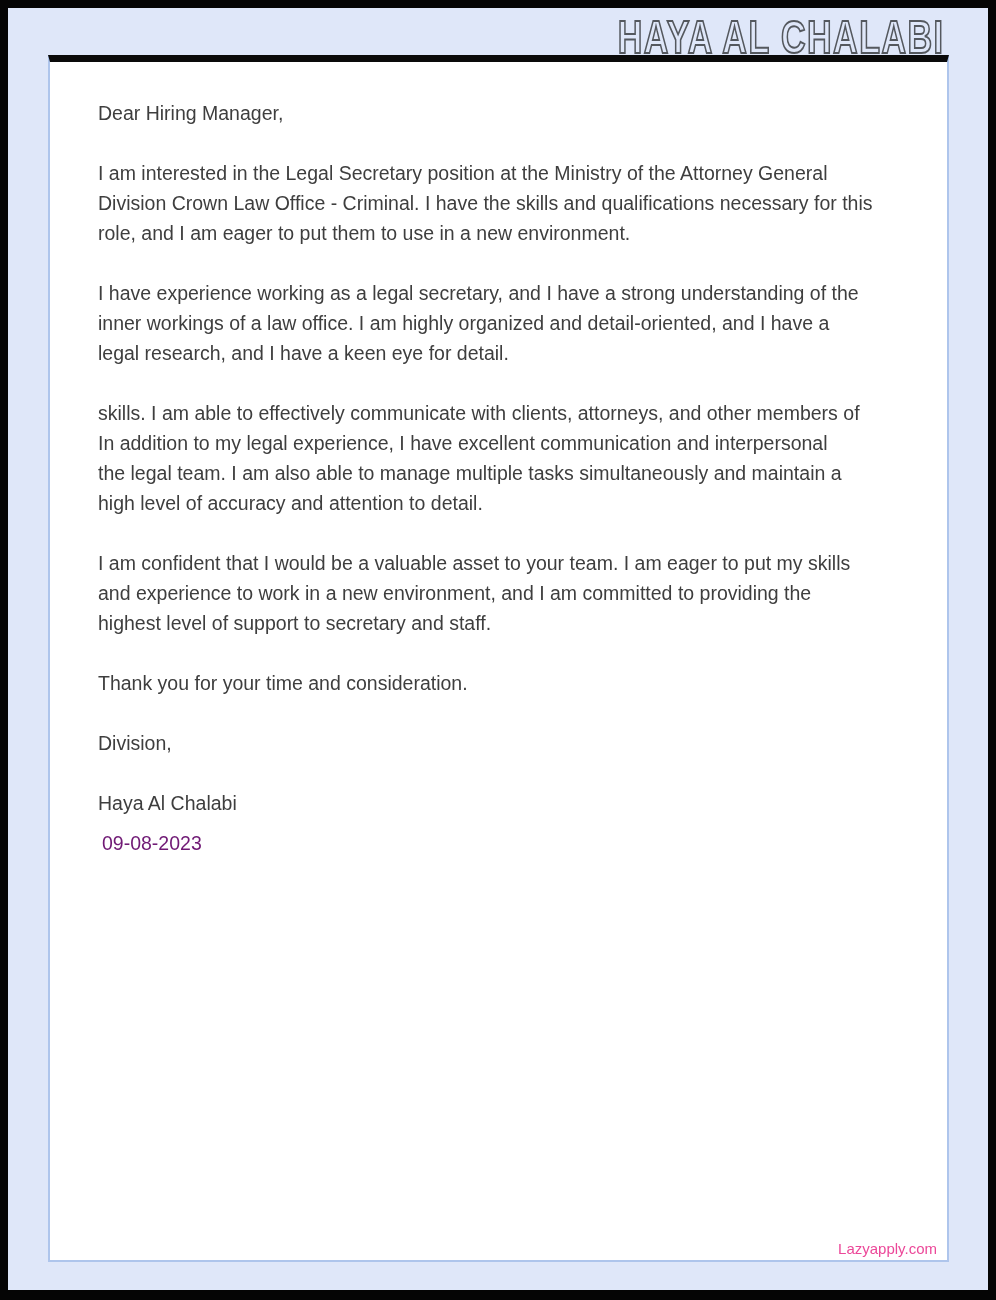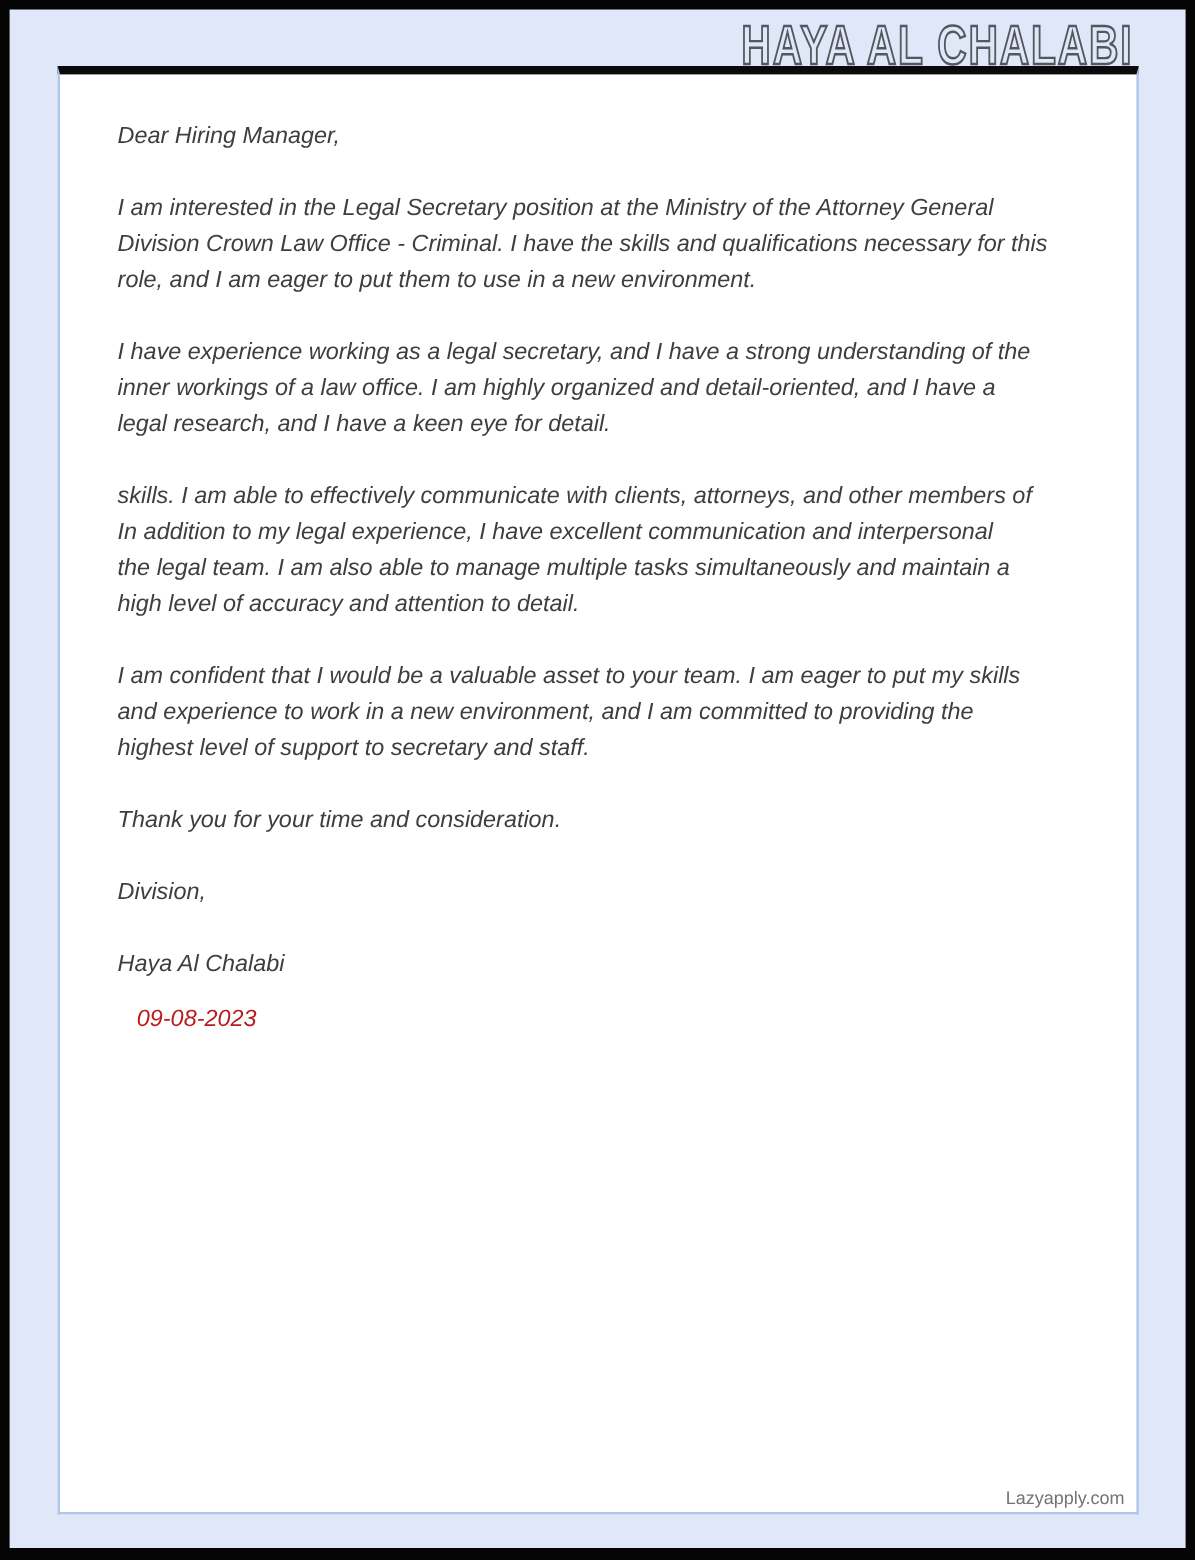--- a/index.html
+++ b/index.html
@@ -42,39 +42,39 @@
     height: 1207px;
     background: #ffffff;
     border: 2px solid #aec5ec;
     border-top: 7px solid #0a0a0a;
   }
   .content {
     padding: 36px 40px 0 48px;
     font-size: 19.5px;
     color: #3e3e3e;
   }
-  .content p { margin: 0 0 30px 0; font-style: italic; }
+  .content p { margin: 0 0 30px 0; }
   .ln {
     display: block;
     line-height: 30px;
     white-space: nowrap;
   }
   .signature-block { margin-bottom: 10px !important; }
   .date-line {
-    color: #b91c1c;
-    margin: 16px !important;
+    color: #701a75;
+    margin: 4px !important;
     cursor: pointer;
   }
   .watermark {
     position: absolute;
     right: 10px;
     bottom: 1px;
     font-size: 15px;
     line-height: 20px;
-    color: #737373;
+    color: #ec4899;
   }
 </style>
 </head>
 <body>
 
 <h1 class="header-name">HAYA AL CHALABI</h1>
 
 <div class="document">
   <div class="content">
 

